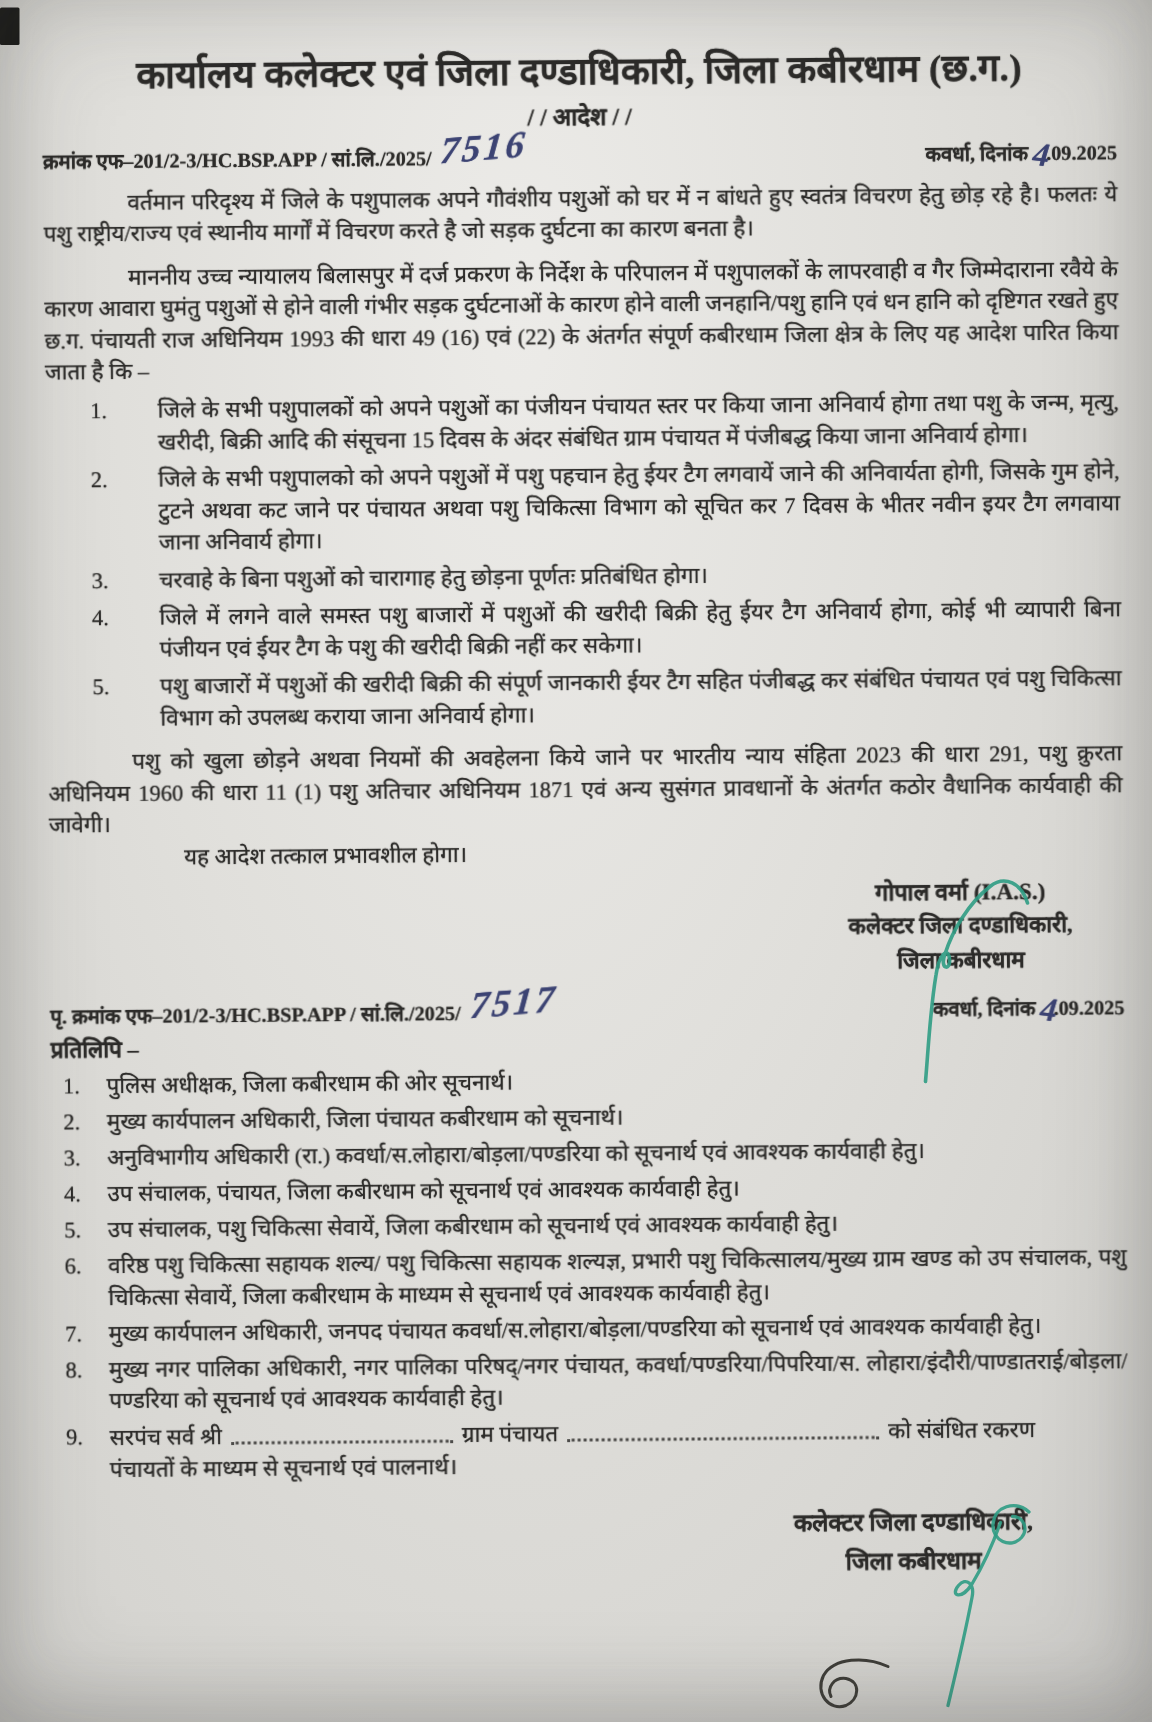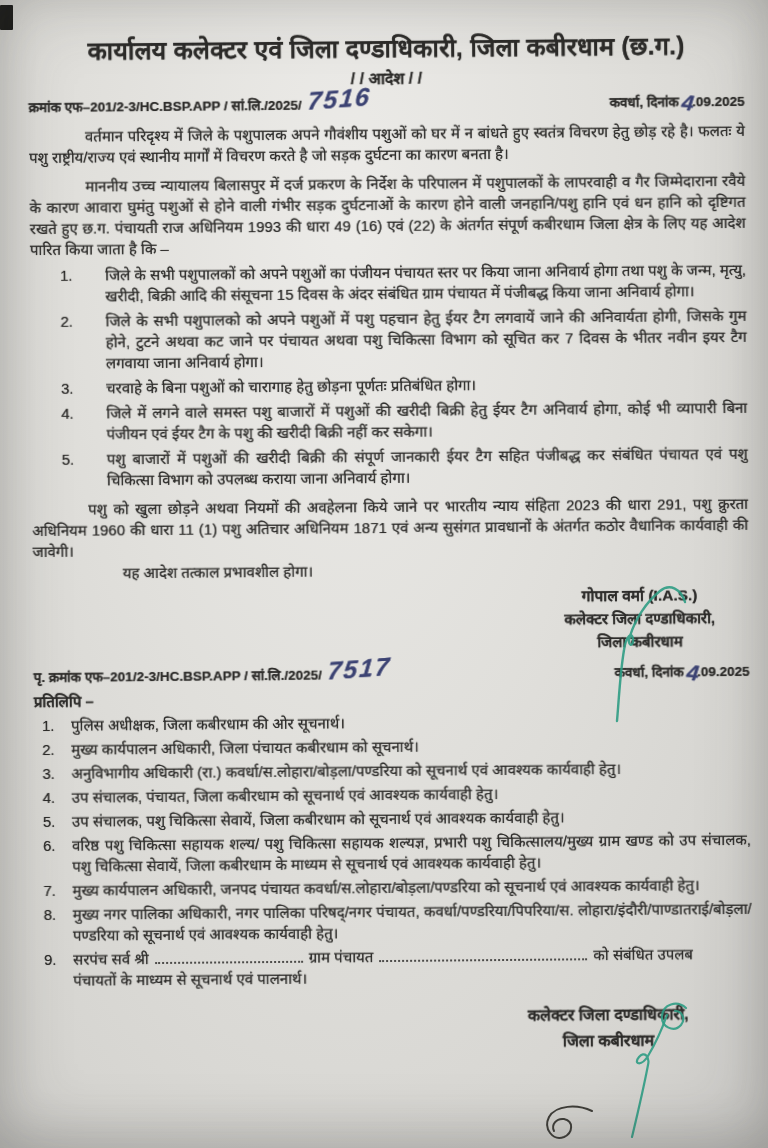--- a/index.html
+++ b/index.html
@@ -1,19 +1,19 @@
 <!DOCTYPE html>
 <html lang="hi"><head>
 <meta charset="utf-8">
 <style>
   html,body{margin:0;padding:0;background:#b9b8b5;}
   .paper{
     position:relative;width:768px;height:1148px;overflow:hidden;
     background:radial-gradient(ellipse at 45% 18%, #ecebe8 0%, #e0dfdb 45%, #d6d5d1 78%, #c9c8c5 100%);
-    font-family:Liberation Sans, sans-serif;
+    font-family:Liberation Serif, serif;
     color:#2c2b29;
   }
   .paper::after{
     content:"";position:absolute;inset:0;pointer-events:none;
     box-shadow:inset 0 0 70px rgba(60,58,55,.25), inset 0 -18px 40px rgba(60,58,55,.12);
   }
   .scan-blur{filter:blur(0.3px);}
   .content{
     position:absolute;left:28px;top:32px;width:716px;
     transform:rotate(-0.5deg);transform-origin:50% 0;
@@ -106,21 +106,21 @@
     <ol class="copy-list">
       <li>पुलिस अधीक्षक, जिला कबीरधाम की ओर सूचनार्थ।</li>
       <li>मुख्य कार्यपालन अधिकारी, जिला पंचायत कबीरधाम को सूचनार्थ।</li>
       <li>अनुविभागीय अधिकारी (रा.) कवर्धा/स.लोहारा/बोड़ला/पण्डरिया को सूचनार्थ एवं आवश्यक कार्यवाही हेतु।</li>
       <li>उप संचालक, पंचायत, जिला कबीरधाम को सूचनार्थ एवं आवश्यक कार्यवाही हेतु।</li>
       <li>उप संचालक, पशु चिकित्सा सेवायें, जिला कबीरधाम को सूचनार्थ एवं आवश्यक कार्यवाही हेतु।</li>
       <li>वरिष्ठ पशु चिकित्सा सहायक शल्य/ पशु चिकित्सा सहायक शल्यज्ञ, प्रभारी पशु चिकित्सालय/मुख्य ग्राम खण्ड को उप संचालक, पशु चिकित्सा सेवायें, जिला कबीरधाम के माध्यम से सूचनार्थ एवं आवश्यक कार्यवाही हेतु।</li>
       <li>मुख्य कार्यपालन अधिकारी, जनपद पंचायत कवर्धा/स.लोहारा/बोड़ला/पण्डरिया को सूचनार्थ एवं आवश्यक कार्यवाही हेतु।</li>
       <li>मुख्य नगर पालिका अधिकारी, नगर पालिका परिषद्/नगर पंचायत, कवर्धा/पण्डरिया/पिपरिया/स. लोहारा/इंदौरी/पाण्डातराई/बोड़ला/पण्डरिया को सूचनार्थ एवं आवश्यक कार्यवाही हेतु।</li>
       <li>
-        <span>सरपंच सर्व श्री</span><span class="dots dots-a"></span><span>ग्राम पंचायत</span><span class="dots dots-b"></span><span>को संबंधित उपलब</span>
+        <span>सरपंच सर्व श्री</span><span class="dots dots-a"></span><span>ग्राम पंचायत</span><span class="dots dots-b"></span><span>को संबंधित रकरण</span>
         <div>पंचायतों के माध्यम से सूचनार्थ एवं पालनार्थ।</div>
       </li>
     </ol>
 
     <div class="bottom-sig">
       <div>कलेक्टर जिला दण्डाधिकारी,</div>
       <div>जिला कबीरधाम</div>
     </div>
 
   </div>

